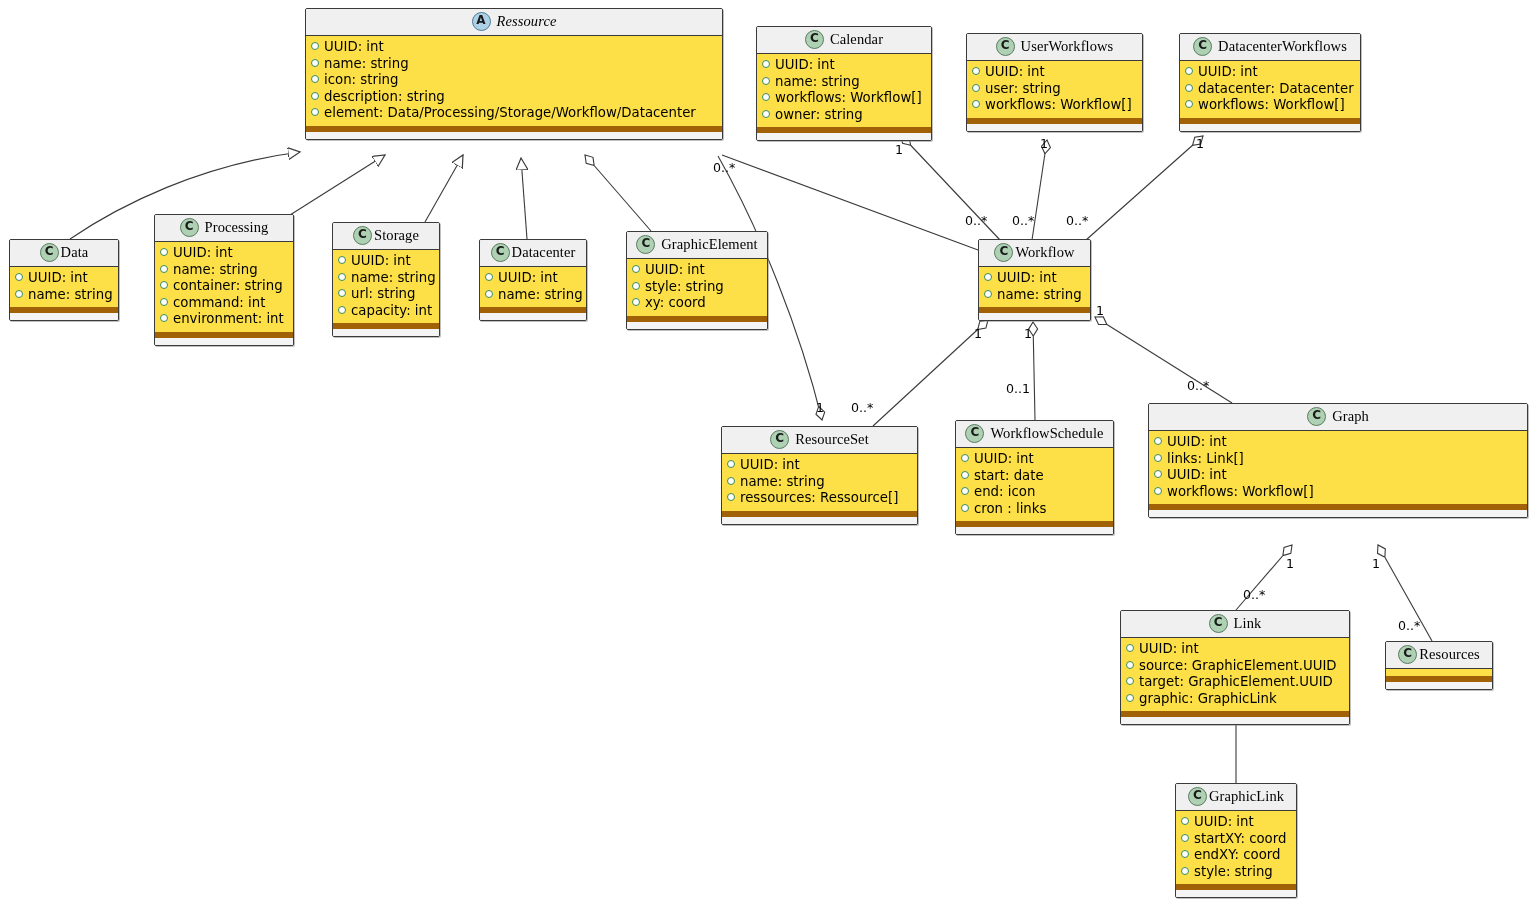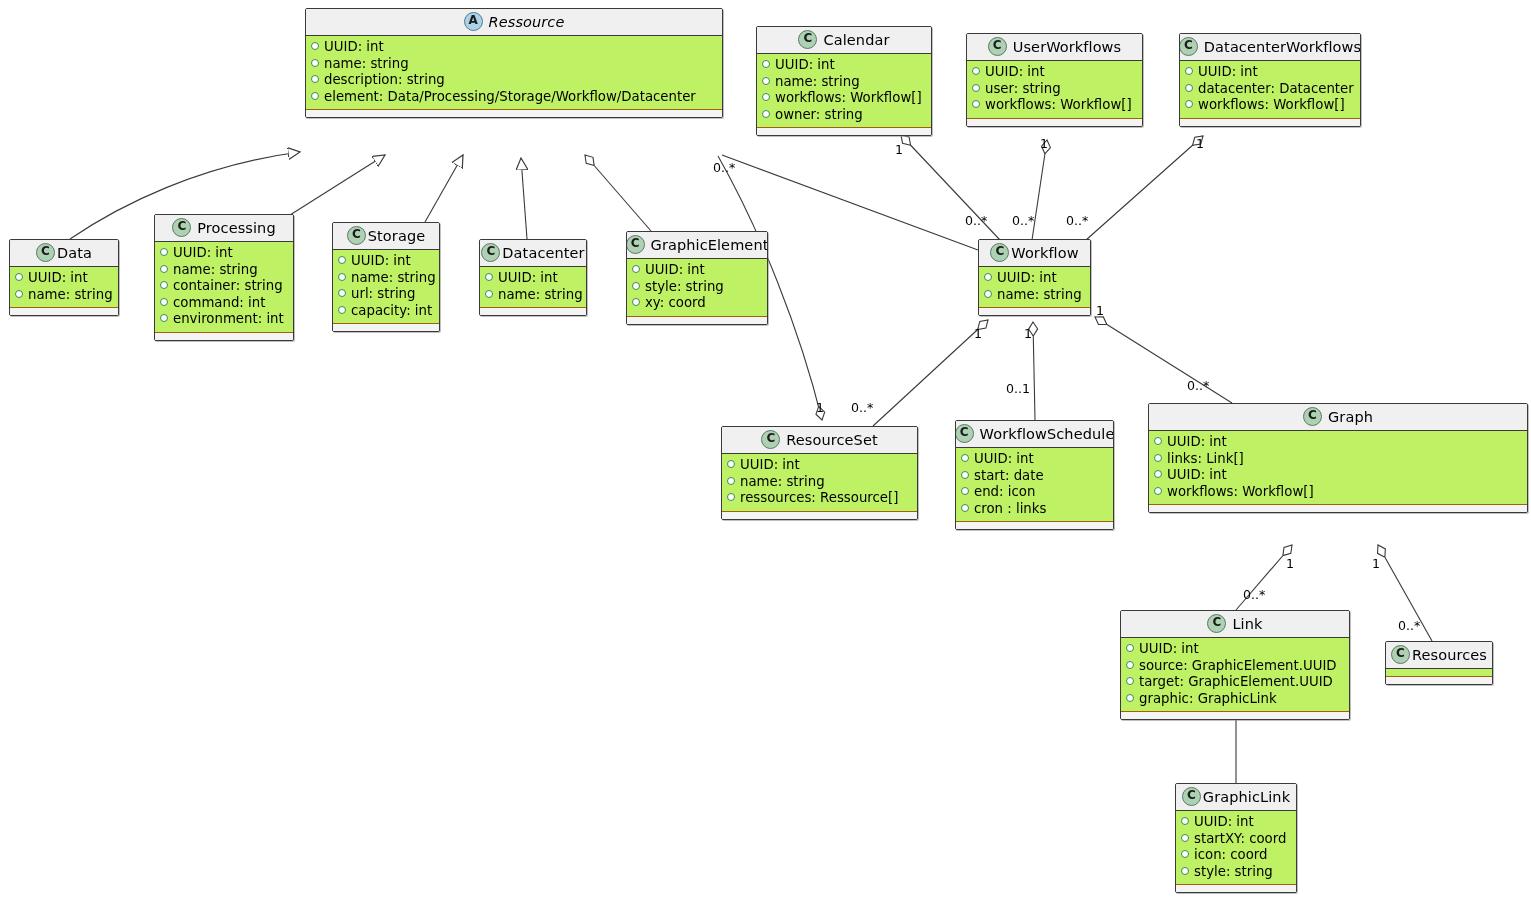--- a/index.html
+++ b/index.html
@@ -61,26 +61,27 @@
     font-family: "DejaVu Sans", sans-serif;
   }
   .cls-icon.abstract {
     background: #add1e6;
     border-color: #4f7a92;
   }
   .cls-name {
     font-size: 14.5px;
     color: #000000;
     letter-spacing: 0.1px;
+    font-family: Liberation Serif, serif;
   }
   .cls-name.abstract { font-style: italic; }
   .uml-attrs {
     padding: 3px 5px 4px 5px;
-    border-bottom: 1px solid #a16207;
-    background: #bef264;
+    border-bottom: 6px solid #a16207;
+    background: #fde047;
   }
   .uml-attrs.empty { height: 7px; padding: 0; }
   .attr {
     display: flex;
     align-items: baseline;
     gap: 5px;
     font-size: 13.3px;
     line-height: 16.6px;
     color: #000000;
     white-space: nowrap;
@@ -168,20 +169,24 @@
           <div class="attr">
             <span class="attr-bullet"></span>
             <span>UUID: int</span>
           </div>
           <div class="attr">
             <span class="attr-bullet"></span>
             <span>name: string</span>
           </div>
           <div class="attr">
             <span class="attr-bullet"></span>
+            <span>icon: string</span>
+          </div>
+          <div class="attr">
+            <span class="attr-bullet"></span>
             <span>description: string</span>
           </div>
           <div class="attr">
             <span class="attr-bullet"></span>
             <span>element: Data/Processing/Storage/Workflow/Datacenter</span>
           </div>
         </div>
         <div class="uml-methods"></div>
       </div>
       <div class="uml-class" style="left: 756px; top: 26px; width: 176px;">
@@ -490,21 +495,21 @@
           <div class="attr">
             <span class="attr-bullet"></span>
             <span>UUID: int</span>
           </div>
           <div class="attr">
             <span class="attr-bullet"></span>
             <span>startXY: coord</span>
           </div>
           <div class="attr">
             <span class="attr-bullet"></span>
-            <span>icon: coord</span>
+            <span>endXY: coord</span>
           </div>
           <div class="attr">
             <span class="attr-bullet"></span>
             <span>style: string</span>
           </div>
         </div>
         <div class="uml-methods"></div>
       </div>
     </div>
 

